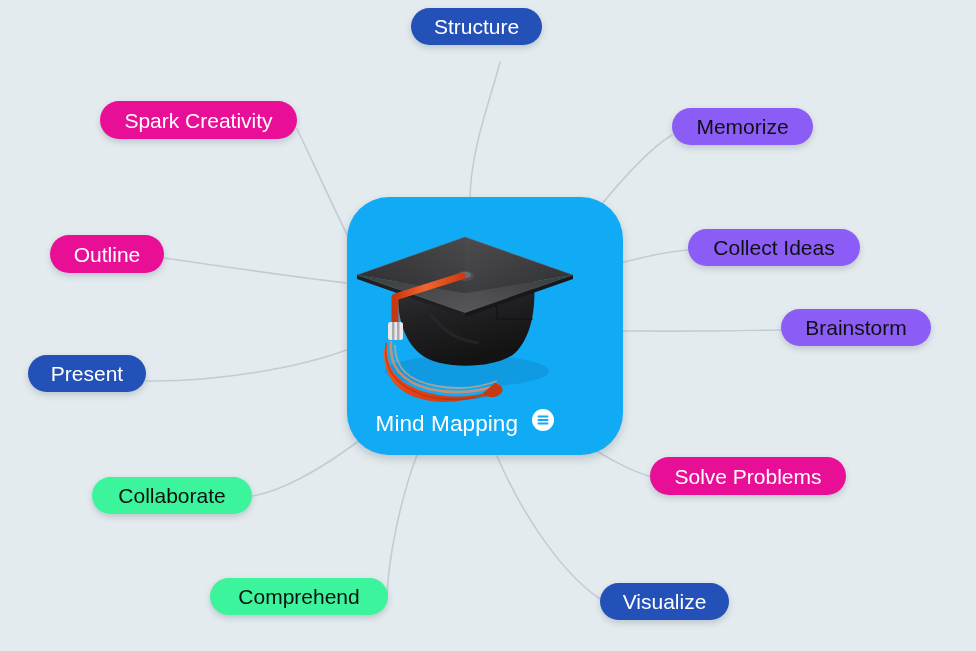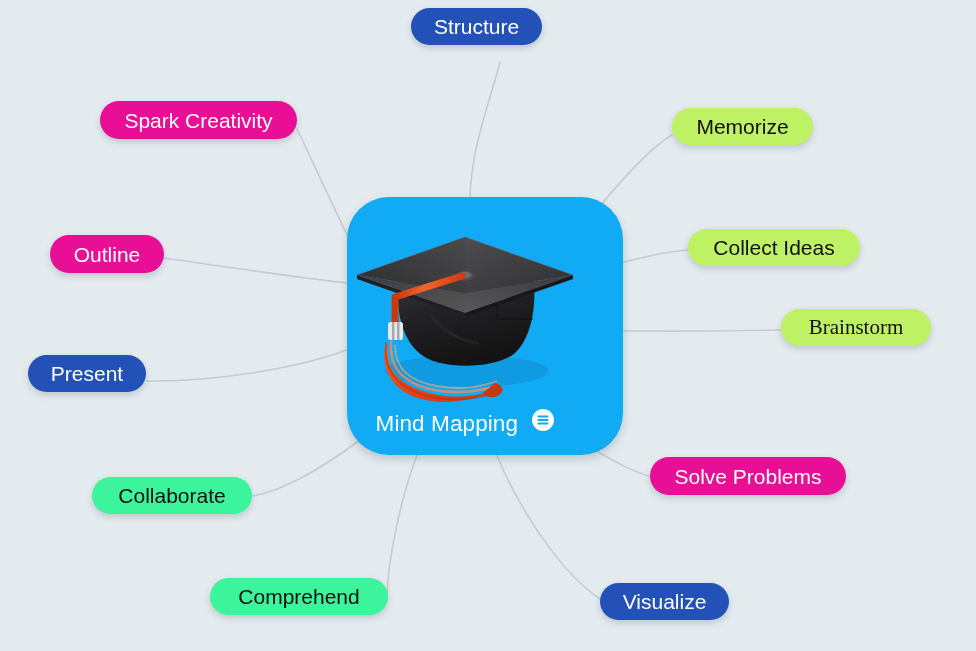--- a/index.html
+++ b/index.html
@@ -87,21 +87,21 @@
     box-sizing: border-box;
     line-height: 1;
   }
   .pill-label {
     display: block;
     line-height: 1;
   }
 
   .c-blue    { background: #2351b8; color: #ffffff; }
   .c-pink    { background: #e80f96; color: #ffffff; }
-  .c-yellow  { background: #bef264; color: #101010; }
+  .c-yellow  { background: #8b5cf6; color: #101010; }
   .c-green   { background: #3bf49b; color: #101010; }
 </style>
 </head>
 <body>
 
 <div id="canvas" style="background: rgb(228, 235, 238);">
 
   <svg id="connectors" viewBox="0 0 976 651" xmlns="http://www.w3.org/2000/svg">
       <path d="M 470 200 C 470 150 492 95 500 62" stroke="#c2cdd2"></path>
       <path d="M 352 245 C 330 200 305 145 297 129" stroke="#c2cdd2"></path>
@@ -215,21 +215,21 @@
     <div class="pill c-yellow" style="left: 672px; top: 108px; width: 141px; height: 37px;">
       <span class="pill-label" style="font-size: 21px; color: rgb(16, 16, 16);">Memorize</span>
     </div>
     <div class="pill c-yellow" style="left: 688px; top: 229px; width: 172px; height: 37px;">
       <span class="pill-label" style="font-size: 21px; color: rgb(16, 16, 16);">Collect Ideas</span>
     </div>
     <div class="pill c-pink" style="left: 50px; top: 235px; width: 114px; height: 38px;">
       <span class="pill-label" style="font-size: 21px; color: rgb(255, 255, 255);">Outline</span>
     </div>
     <div class="pill c-yellow" style="left: 781px; top: 309px; width: 150px; height: 37px;">
-      <span class="pill-label" style="font-size: 21px; color: rgb(16, 16, 16); font-family: Liberation Serif, serif;">Brainstorm</span>
+      <span class="pill-label" style="font-size: 21px; color: rgb(16, 16, 16);">Brainstorm</span>
     </div>
     <div class="pill c-blue" style="left: 28px; top: 355px; width: 118px; height: 37px;">
       <span class="pill-label" style="font-size: 21px; color: rgb(255, 255, 255);">Present</span>
     </div>
     <div class="pill c-pink" style="left: 650px; top: 457px; width: 196px; height: 38px;">
       <span class="pill-label" style="font-size: 21px; color: rgb(255, 255, 255);">Solve Problems</span>
     </div>
     <div class="pill c-green" style="left: 92px; top: 477px; width: 160px; height: 37px; justify-content: center;">
       <span class="pill-label" style="font-size: 21px; color: rgb(16, 16, 16);">Collaborate</span>
     </div>

